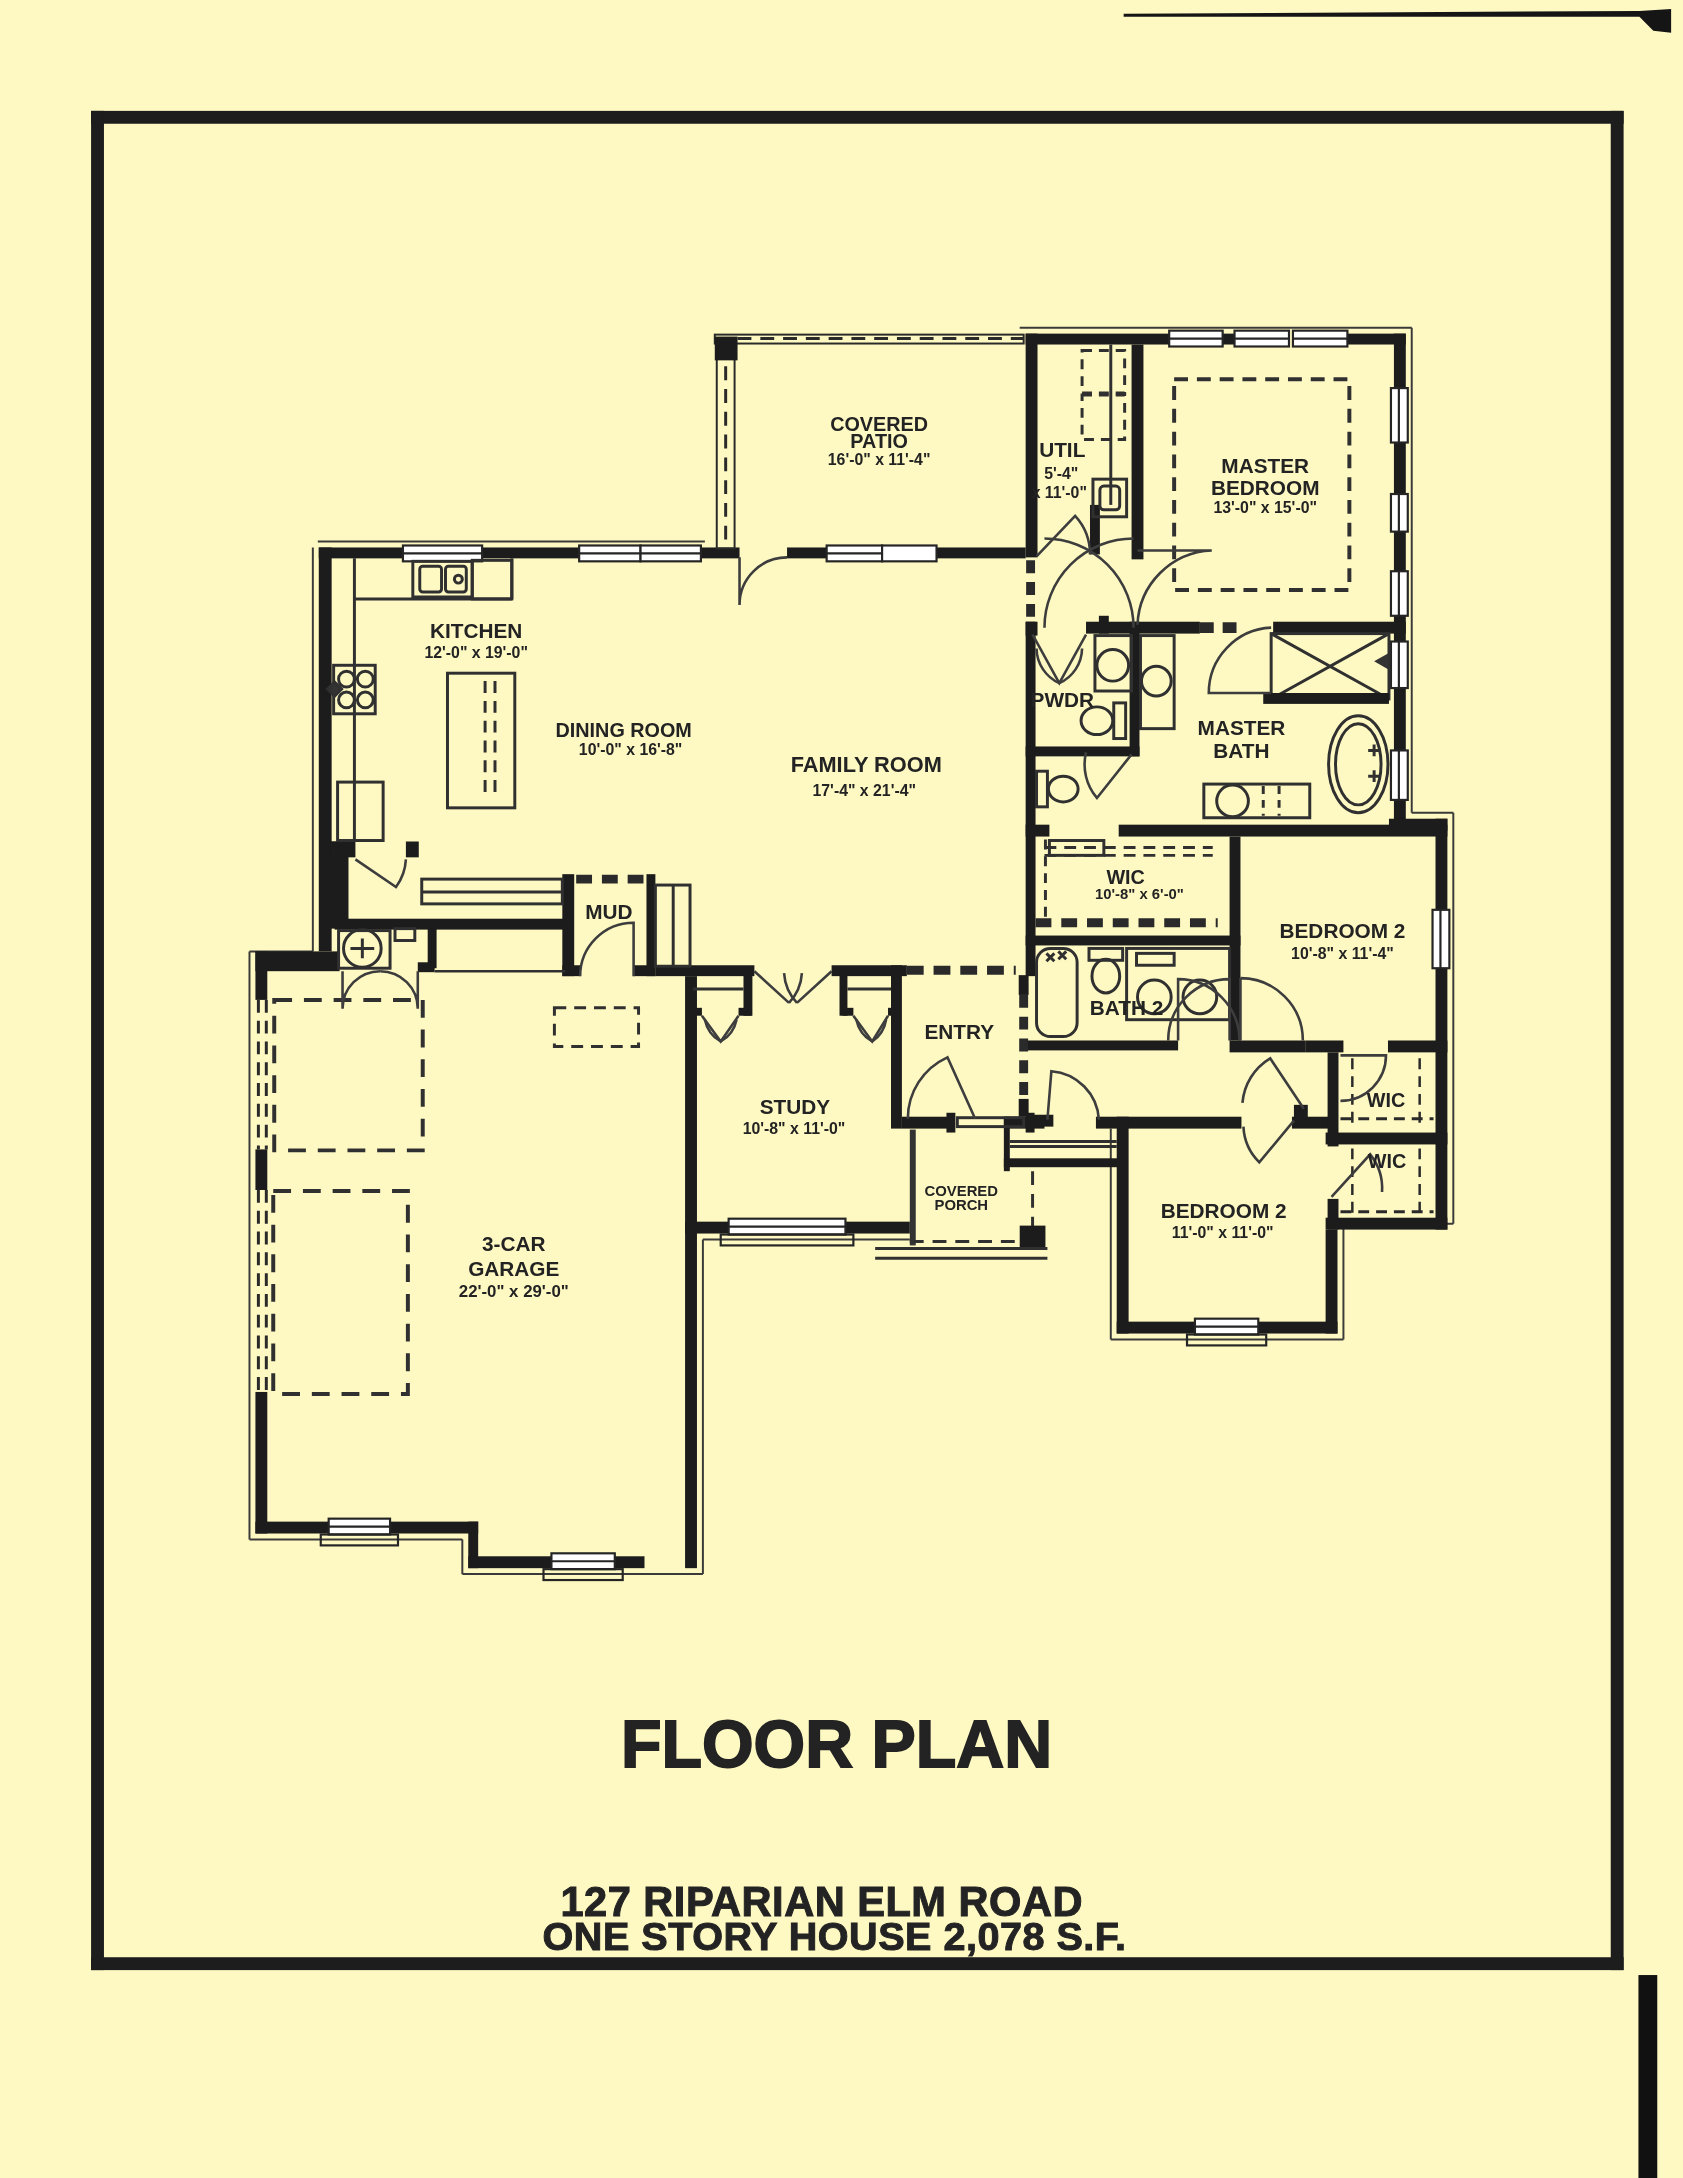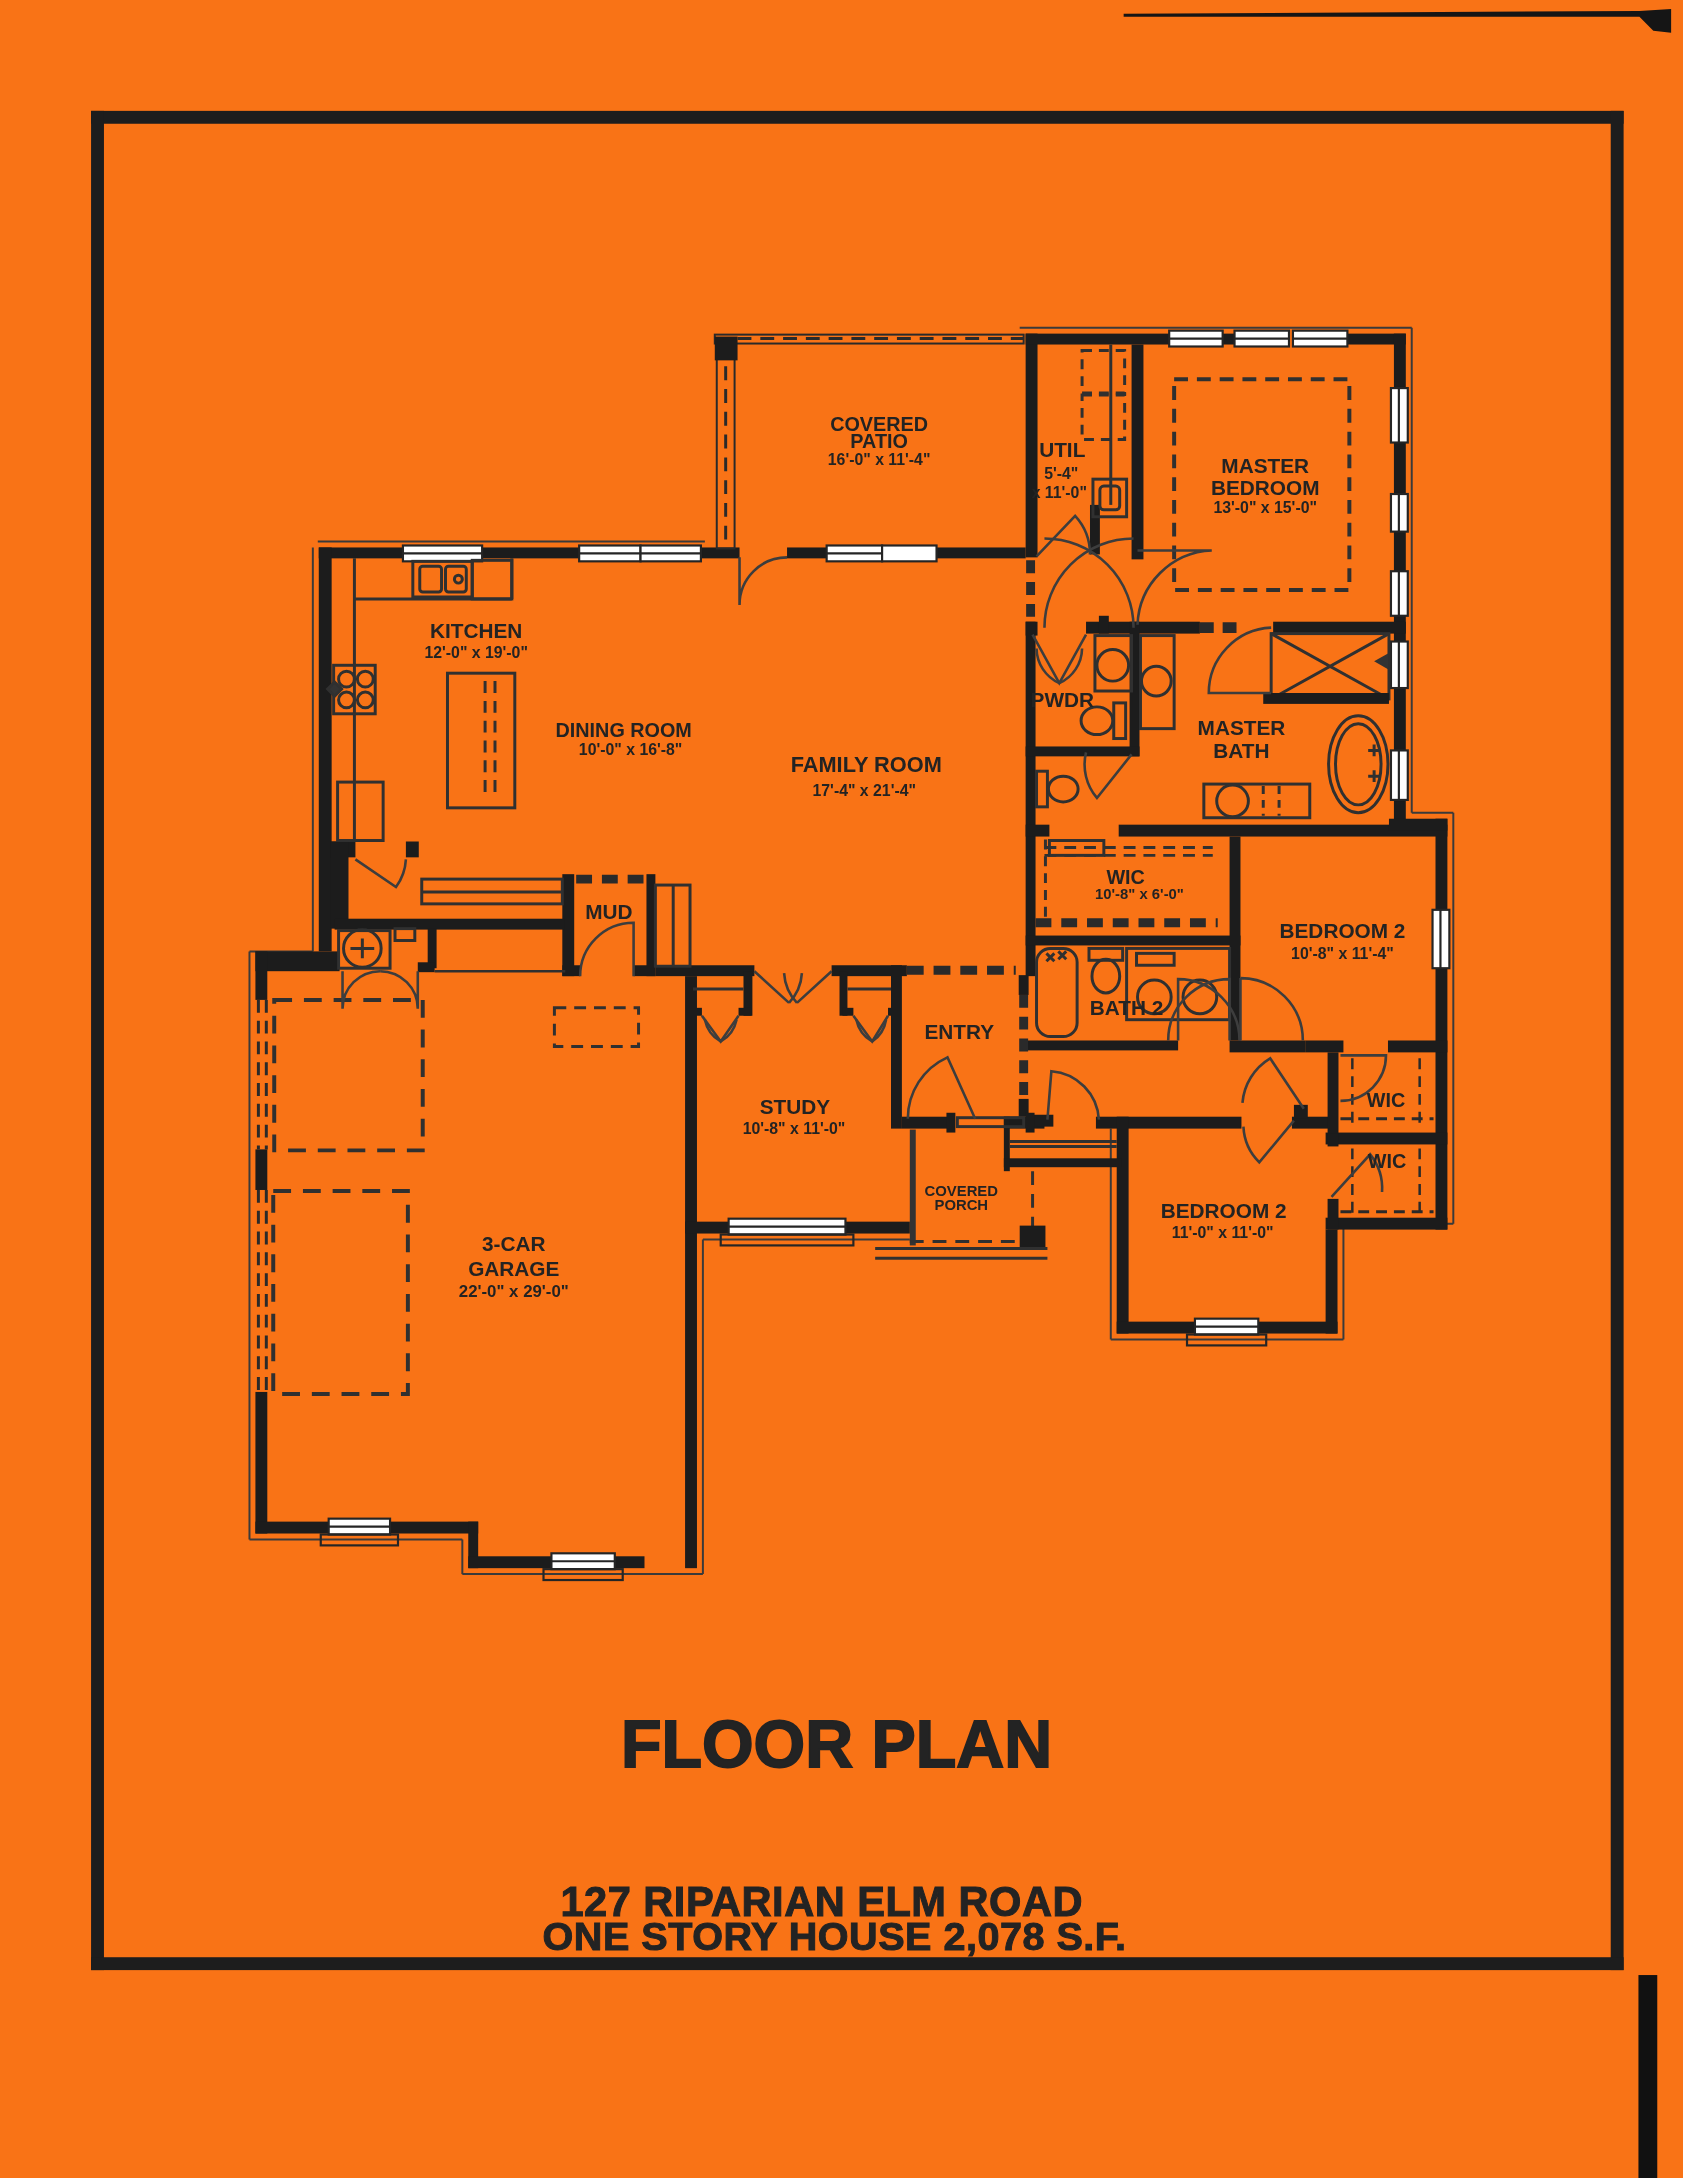--- a/index.html
+++ b/index.html
@@ -1,16 +1,16 @@
 <!DOCTYPE html>
 <html><head>
 <meta charset="utf-8">
 <style>
   html,body{margin:0;padding:0;background:#ffffff;}
-  .page{position:relative;width:1683px;height:2178px;background:#f97316;overflow:hidden;}
+  .page{position:relative;width:1683px;height:2178px;background:#fef9c3;overflow:hidden;}
   svg{position:absolute;left:0;top:0;}
   text{font-family:"Liberation Sans",sans-serif;font-weight:bold;fill:#232323;}
 </style>
 </head>
 <body>
 <div class="page">
 <svg width="1683" height="2178" viewBox="0 0 1700 2200">
 
 <polygon points="1135,14 1656,11 1688,9 1688,33 1670,31 1656,17 1135,17" fill="#151515"></polygon>
 

